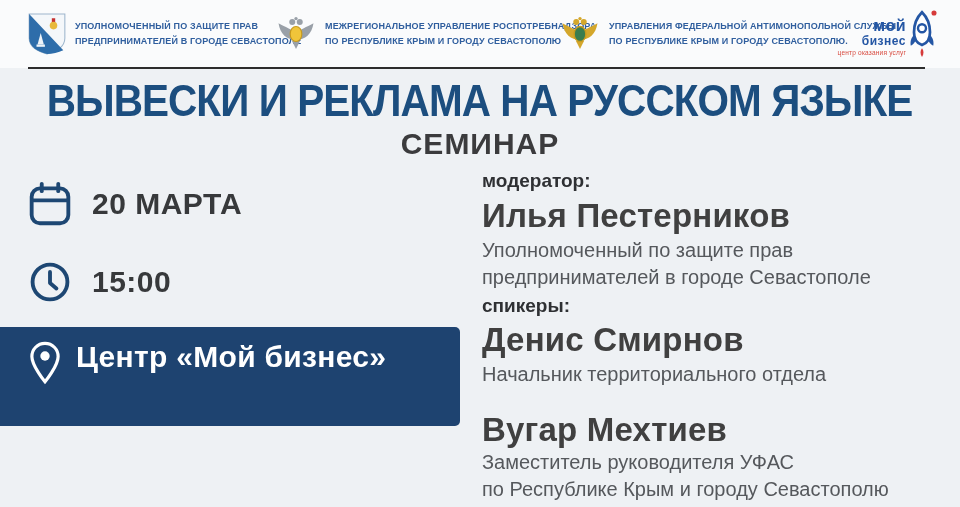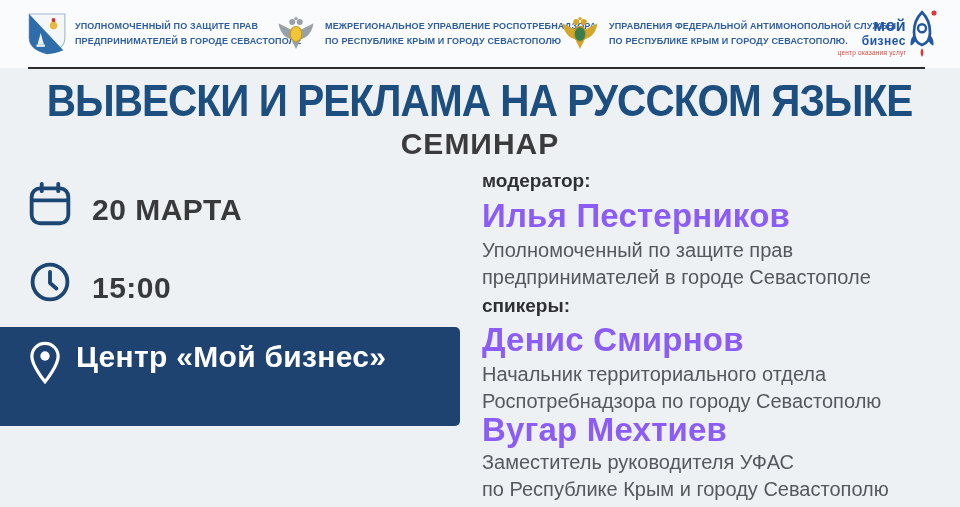--- a/index.html
+++ b/index.html
@@ -17,35 +17,35 @@
   .mb2{font-size:12px;letter-spacing:.5px;margin-top:1px;}
   .mb3{font-size:6.5px;color:#d84a3f;font-weight:normal;margin-top:3px;letter-spacing:.2px;}
   .divider{position:absolute;left:28px;top:67px;width:897px;height:2px;background:#2d2d2d;}
 
   
   .title{position:absolute;left:0;top:76px;width:960px;text-align:center;color:#1c4e7f;font-weight:bold;font-size:44px;white-space:nowrap;}
   .title .squeeze{display:inline-block;transform:scaleX(.92);transform-origin:center;letter-spacing:-1px;}
   .subtitle{position:absolute;left:0;top:127px;width:960px;text-align:center;color:#3b3b3d;font-weight:bold;font-size:30px;letter-spacing:1px;}
 
   
-  .row{position:absolute;left:28px;display:flex;align-items:flex-end;gap:20px;}
+  .row{position:absolute;left:28px;display:flex;align-items:center;gap:20px;}
   .row-date{top:181px;} .row-time{top:259px;}
   .row-txt{color:#37393b;font-weight:bold;font-size:30px;letter-spacing:.5px;}
   .venue-box{position:absolute;left:0;top:327px;width:460px;height:99px;background:#1e4370;border-radius:0 5px 5px 0;}
   .pin-wrap{position:absolute;left:30px;top:13px;}
   .venue-txt{position:absolute;left:76px;top:13px;color:#fff;}
   .venue-name{font-size:30px;font-weight:bold;letter-spacing:.3px;}
   .venue-addr{font-size:19.5px;line-height:22px;margin-top:6px;}
   .venue-addr span{display:block;}
   .registration{position:absolute;left:26px;top:457px;color:#1e5b9c;font-weight:bold;font-size:31px;letter-spacing:.2px;}
 
   
   .rcol{position:absolute;left:482px;top:0;width:460px;}
   .plabel{position:absolute;color:#2e3033;font-weight:bold;font-size:19px;}
-  .pname{position:absolute;color:#8b5cf6;font-weight:bold;font-size:33px;letter-spacing:.2px;white-space:nowrap;}
+  .pname{position:absolute;color:#404040;font-weight:bold;font-size:33px;letter-spacing:.2px;white-space:nowrap;}
   .prole{position:absolute;color:#55585c;font-size:20px;line-height:27px;}
   .prole span{display:block;white-space:nowrap;}
   .lbl-mod{top:170px;} .name-mod{top:197px;} .role-mod{top:237px;}
   .lbl-spk{top:295px;} .name-s1{top:321px;} .role-s1{top:361px;}
   .name-s2{top:411px;} .role-s2{top:449px;}
 
   svg{display:block;}
 </style>
 </head>
 <body>
@@ -170,21 +170,20 @@
     <div class="prole role-mod">
       <span>Уполномоченный по защите прав</span>
       <span>предпринимателей в городе Севастополе</span>
     </div>
 
     <div class="plabel lbl-spk">спикеры:</div>
 
     <div class="pname name-s1">Денис Смирнов</div>
     <div class="prole role-s1">
       <span>Начальник территориального отдела</span>
-      <span>Роспотребнадзора по городу Севастополю</span>
     </div>
 
     <div class="pname name-s2">Вугар Мехтиев</div>
     <div class="prole role-s2">
       <span>Заместитель руководителя УФАС</span>
       <span>по Республике Крым и городу Севастополю</span>
     </div>
   </div>
 
 </div>

